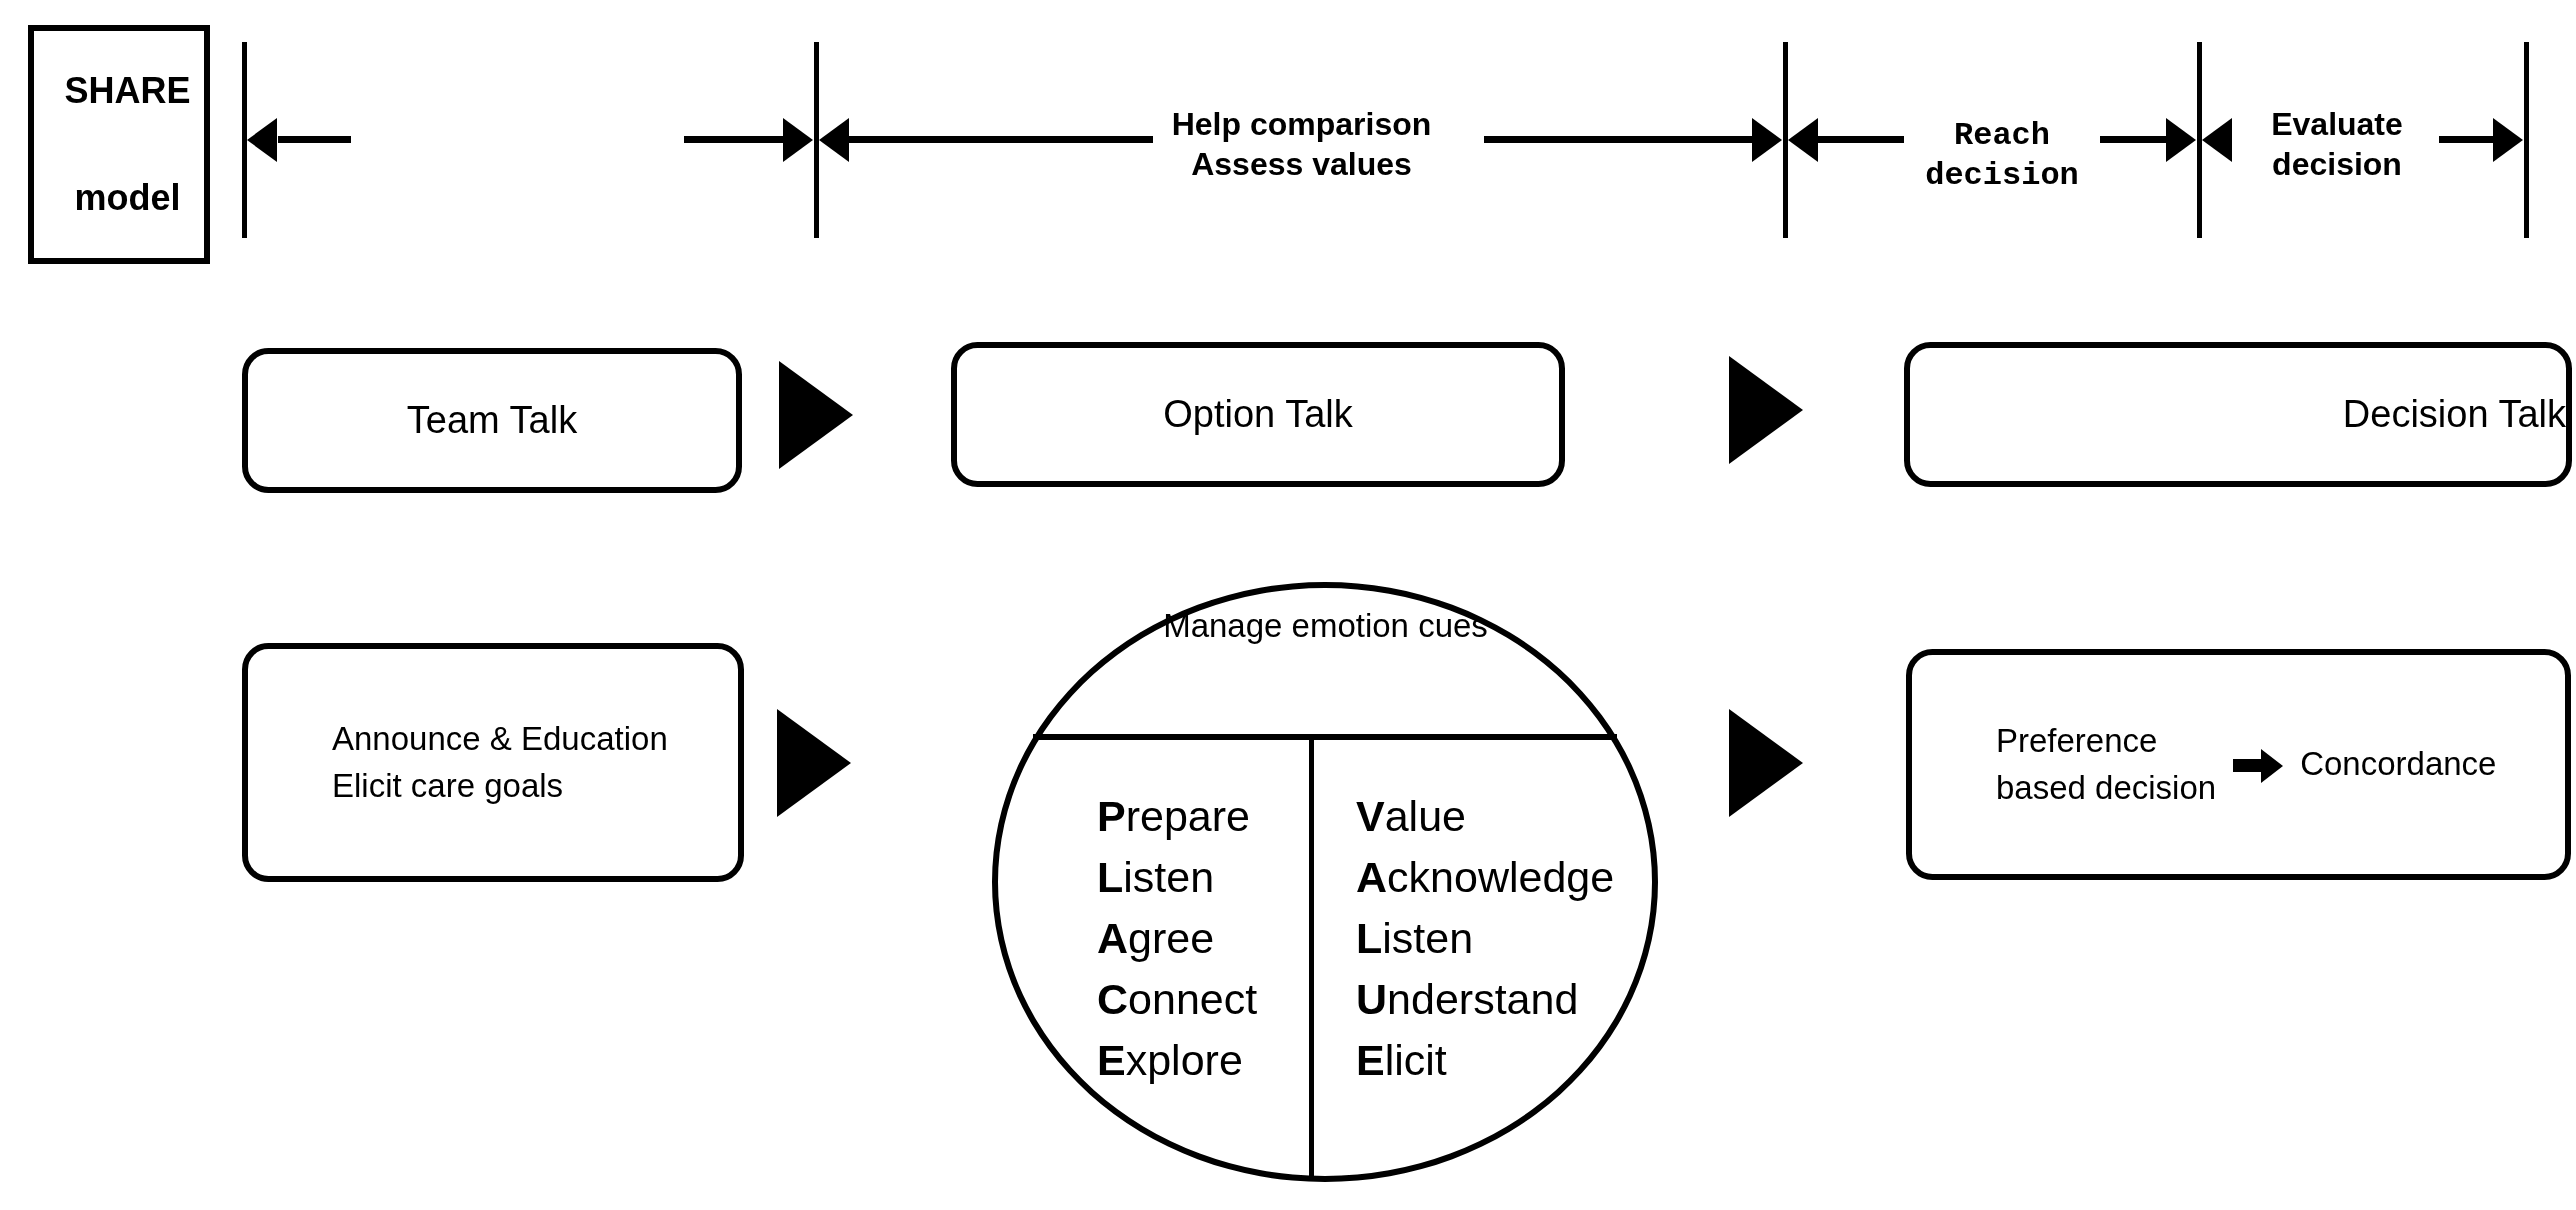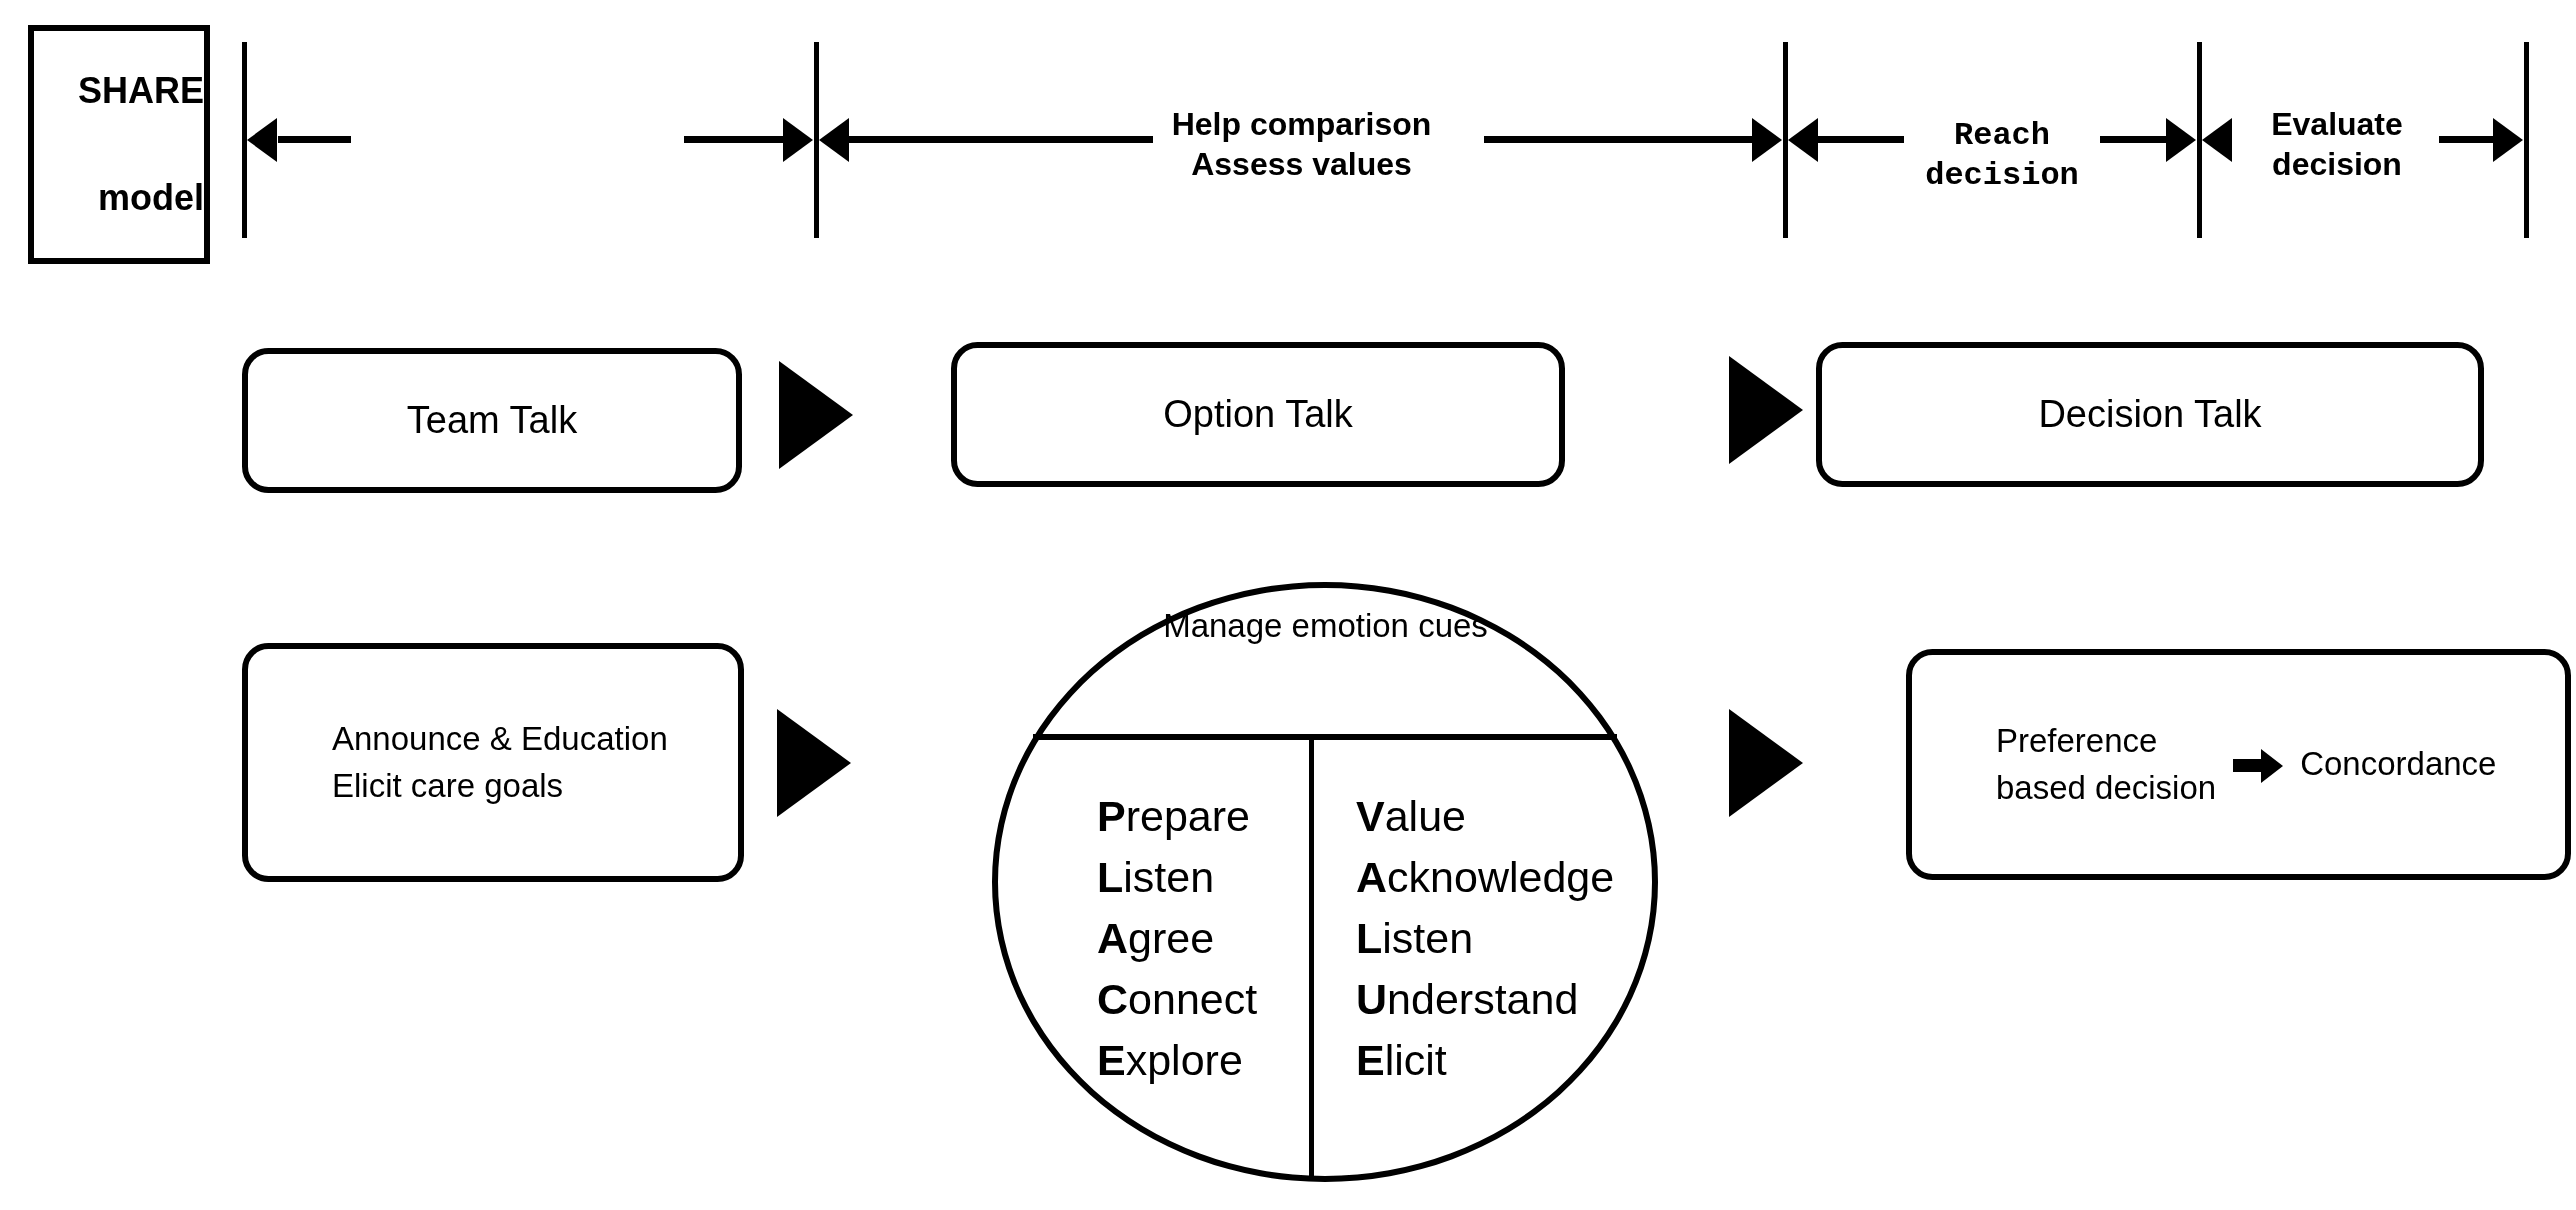--- a/index.html
+++ b/index.html
@@ -19,21 +19,21 @@
   .abs{position:absolute;}
 
   
   #share-box{
     left:28px; top:25px; width:182px; height:239px;
     border:6px solid #000;
     box-sizing:border-box;
     display:flex;
     flex-direction:column;
     justify-content:space-around;
-    align-items:flex-end;
+    align-items:center;
     padding:18.5px 0 18.5px 17px;
     background:#fff;
     gap:24px;
   }
   #share-box .line{
     font-size:36px;
     font-weight:bold;
     line-height:1.0;
     white-space:nowrap;
   }
@@ -208,21 +208,21 @@
   </div>
 
   <div class="abs chev" style="left:779px; top:361px;"></div>
 
   <div class="abs rbox" id="option-talk-box" style="left:951px; top:342px; width:614px; height:145px;">
     <span class="title">Option Talk</span>
   </div>
 
   <div class="abs chev" style="left:1729px; top:356px;"></div>
 
-  <div class="abs rbox" id="decision-talk-box" style="left:1816px; top:342px; width:668px; height:145px;">
+  <div class="abs rbox" id="decision-talk-box" style="left:1904px; top:342px; width:668px; height:145px;justify-content:flex-end;">
     <span class="title">Decision Talk</span>
   </div>
 
   <div class="abs rbox left-text" id="announce-box" style="left:242px; top:643px; width:502px; height:239px;">
     <div class="two-line">
       <span class="body">Announce &amp; Education</span>
       <span class="body">Elicit care goals</span>
     </div>
   </div>
 

